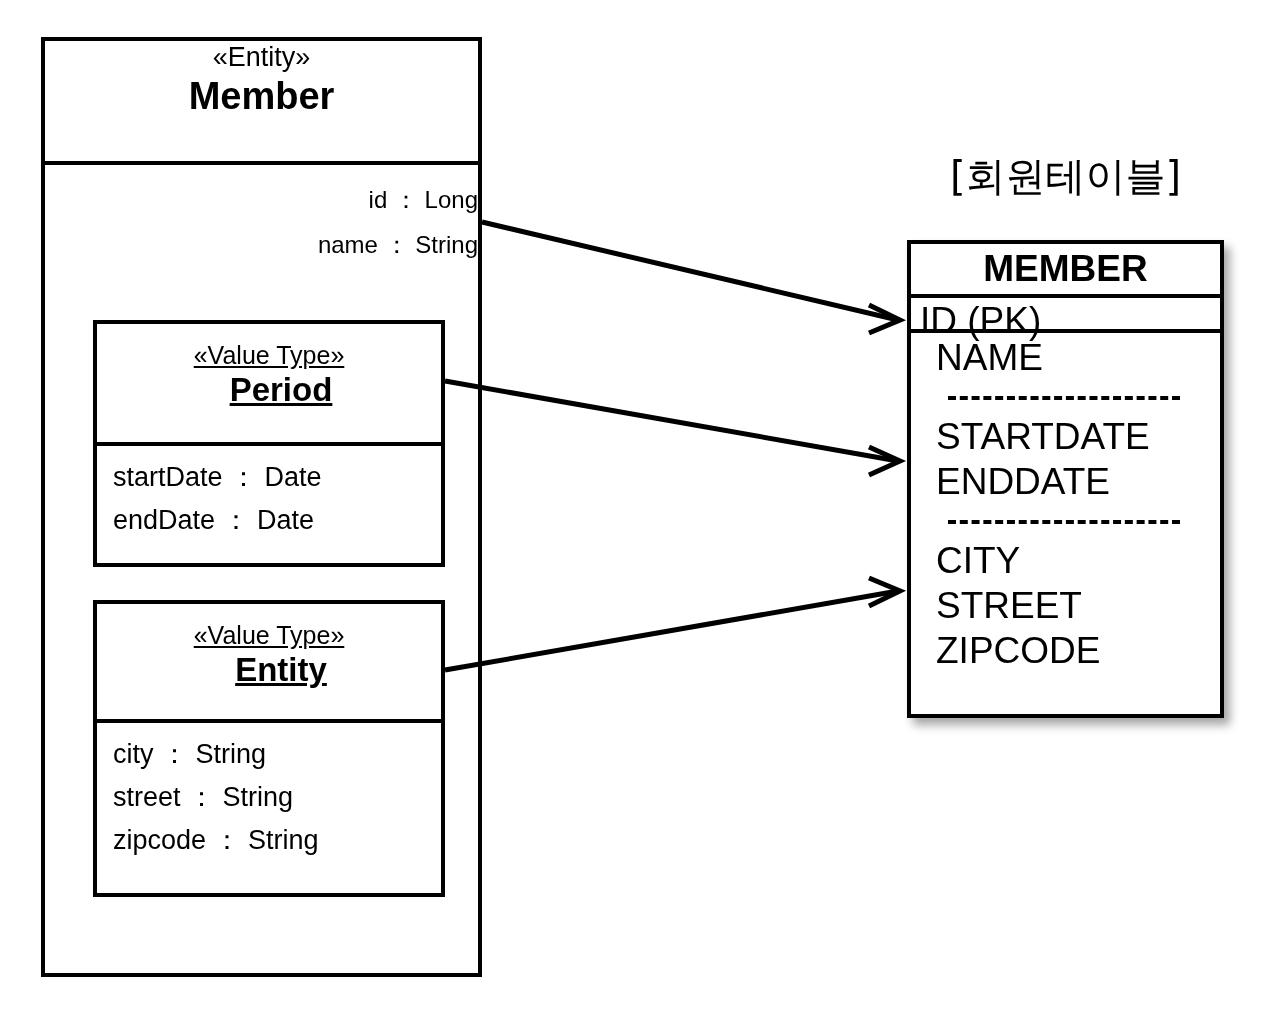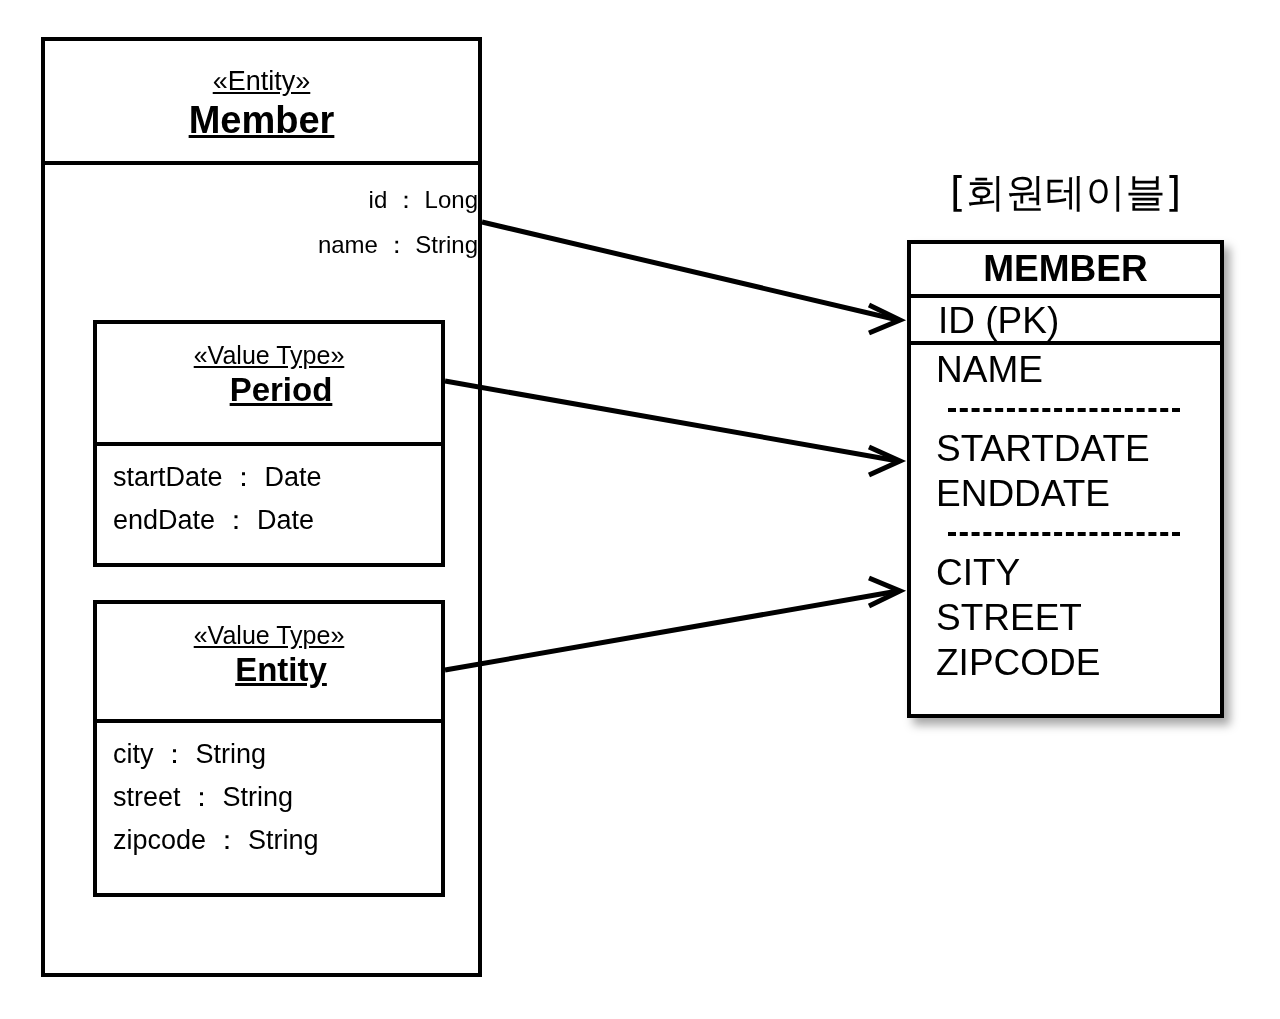--- a/index.html
+++ b/index.html
@@ -51,22 +51,20 @@
 
   
   #member-box {
     left: 41px;
     top: 37px;
     width: 441px;
     height: 940px;
   }
   #member-box .uml-header {
     height: 124px;
-    padding-top: 24px;
-    text-decoration: underline;
   }
   #member-box .stereotype { font-size: 27px; line-height: 33px; }
   #member-box .typename   { font-size: 38px; line-height: 44px; }
   #member-box .uml-body {
     padding: 12px 0 0 12px;
   }
   #member-box .attr-line { font-size: 24px; line-height: 45px; text-align: right; }
 
   
   .vt-box .uml-header { padding-top: 16px; text-decoration: underline; }
@@ -88,21 +86,21 @@
     top: 600px;
     width: 352px;
     height: 297px;
   }
   #address-box .uml-header { height: 119px; }
 
   
   #table-title {
     position: absolute;
     left: 907px;
-    top: 168px;
+    top: 152px;
     width: 317px;
     text-align: center;
     font-size: 40px;
     line-height: 48px;
     font-family: "DejaVu Sans", "Liberation Sans", sans-serif;
   }
   #member-table {
     position: absolute;
     left: 907px;
     top: 240px;
@@ -117,23 +115,23 @@
     box-sizing: border-box;
     height: 54px;
     border-bottom: 4px solid #000000;
     text-align: center;
     font-size: 37px;
     line-height: 50px;
     font-weight: 700;
   }
   .tbl-pk-row {
     box-sizing: border-box;
-    height: 47px;
+    height: 35px;
     border-bottom: 4px solid #000000;
-    padding-left: 27px;
+    padding-left: 9px;
     font-size: 37px;
     line-height: 45px;
   }
   .tbl-body {
     box-sizing: border-box;
     padding-left: 25px;
     padding-top: 2px;
   }
   .tbl-col {
     display: block;

